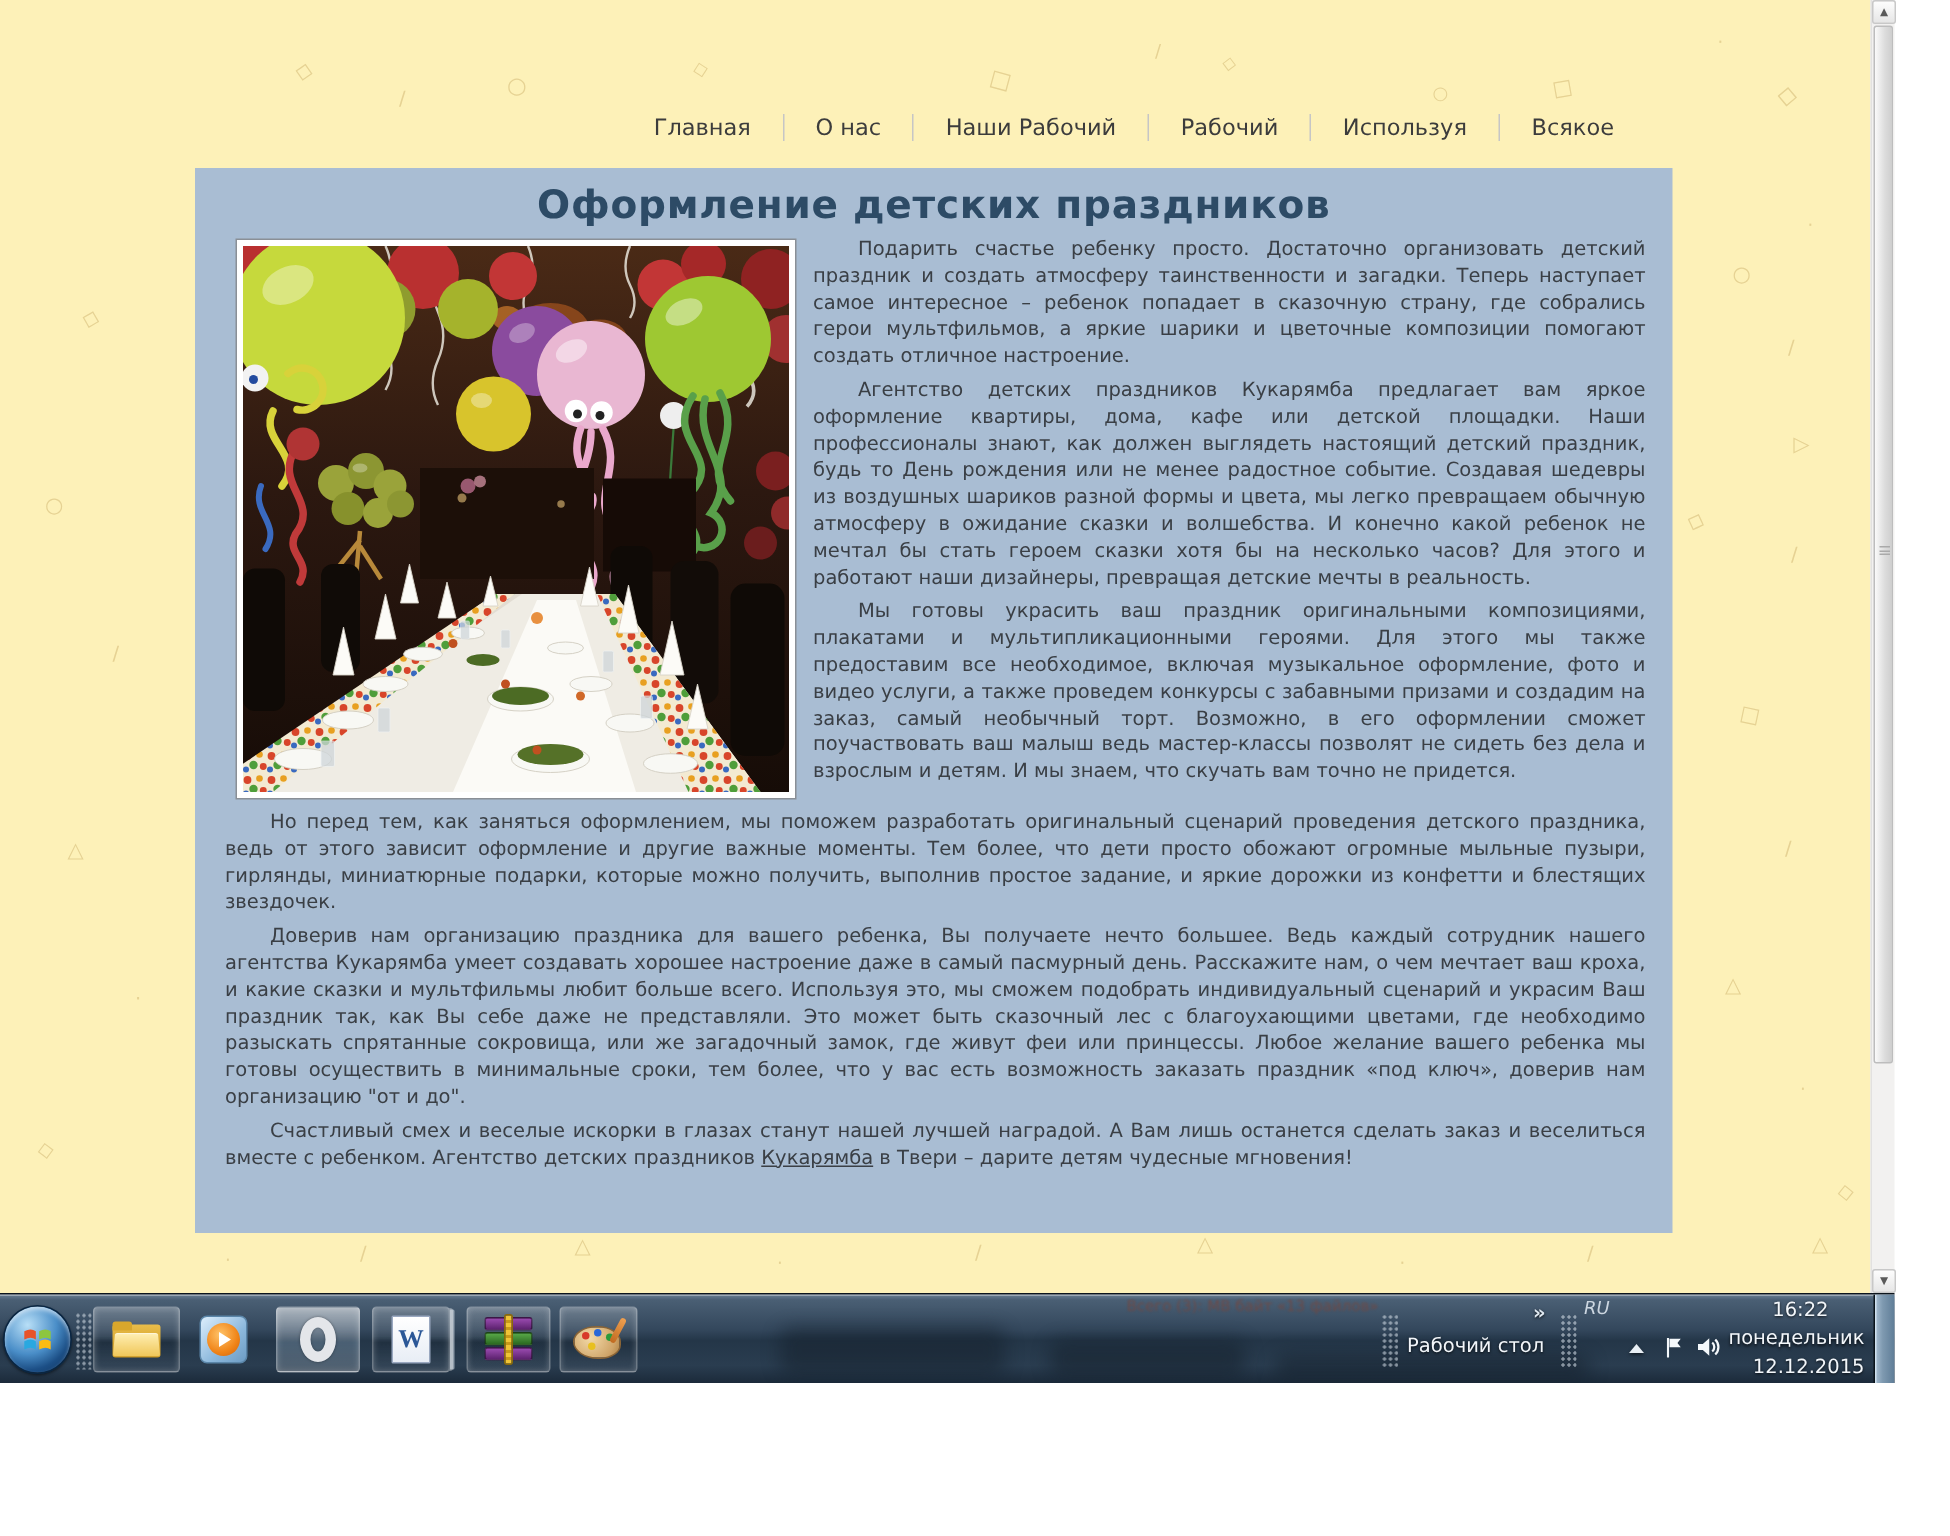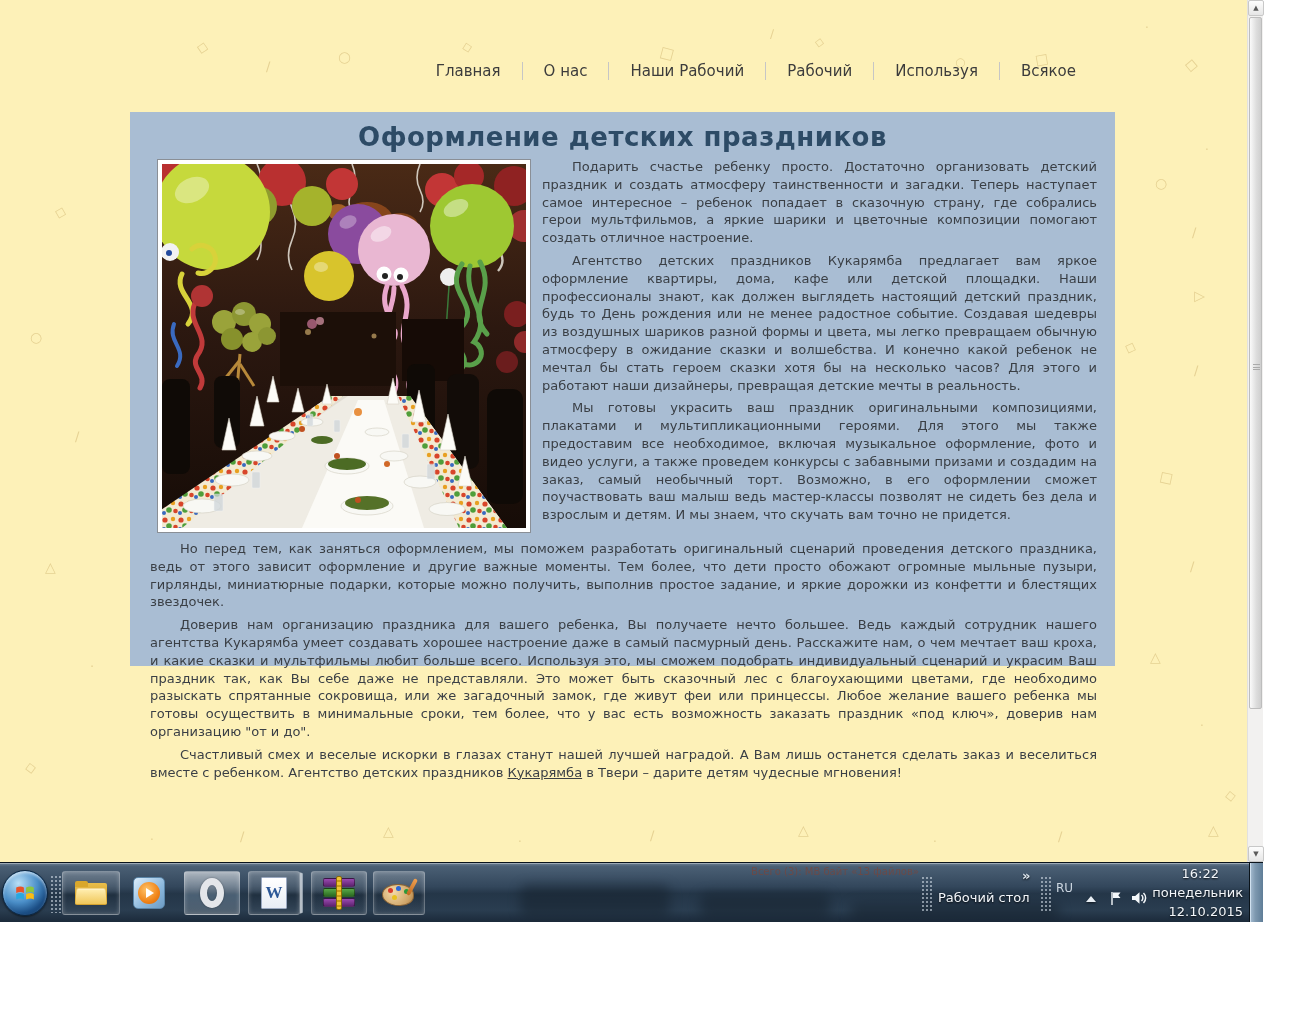--- a/index.html
+++ b/index.html
@@ -6,25 +6,25 @@
   html,body { width:1300px; height:1024px; background:#ffffff; font-family:"DejaVu Sans", sans-serif; }
   #screen { position:relative; width:1300px; height:1024px; background:#ffffff; overflow:hidden; }
 
   
   #page { position:absolute; left:0; top:0; width:1247px; height:862px; background:#fdf1b8; overflow:hidden; }
 
   .shape { position:absolute; color:#e2cd8d; opacity:.85; pointer-events:none; line-height:1; }
 
   #site-title { position:absolute; left:133px; top:16px; font-size:26px; font-weight:bold; letter-spacing:1px; color:#1d3b52; }
 
-  #main-nav { position:absolute; top:62px; right:150px; display:flex; align-items:flex-start; height:32px; }
+  #main-nav { position:absolute; top:62px; right:150px; display:flex; align-items:flex-end; height:32px; }
   #main-nav .nav-item { padding:0 21px; font-size:15px; color:#3c3c3c; border-left:1px solid #c6c6c6; cursor:pointer; white-space:nowrap; }
   #main-nav .nav-item:first-child { border-left:none; }
 
-  #content-box { position:absolute; left:130px; top:112px; width:985px; height:554px; background:#a9bdd3; }
+  #content-box { position:absolute; left:130px; top:112px; width:985px; height:710px; background:#a9bdd3; }
   #content-heading { text-align:center; margin-top:10px; font-size:26px; letter-spacing:.5px; color:#2d4b66; font-weight:bold; }
 
   #article { padding:6px 18px 0 20px; color:#3a3f45; font-size:13px; line-height:1.37; }
   #article p { text-align:justify; text-indent:30px; margin-bottom:5px; }
   #article p.full { clear:left; }
   #party-figure { float:left; width:372px; height:372px; margin:2px 12px 8px 8px; background:#fff; border:4px solid #fff; outline:1px solid #8a8f96; }
   #party-figure svg { display:block; }
   .text-link { color:#3a3f45; text-decoration:underline; cursor:pointer; }
 
   
@@ -76,21 +76,21 @@
   .icon-winrar .zip { position:absolute; left:13px; top:-2px; width:6px; height:34px; background:repeating-linear-gradient(#f0c435 0 3px, #c89a18 3px 5px); border:1px solid #8a6a08; border-radius:2px; }
   .icon-paint { position:relative; width:34px; height:26px; }
   .icon-paint .pal { position:absolute; left:0; top:4px; width:32px; height:22px; background:radial-gradient(circle at 35% 35%, #f2d9a8, #cfa468 70%, #a87c42); border-radius:50% 50% 45% 55%; border:1px solid #8a6436; }
   .icon-paint .d { position:absolute; width:5px; height:5px; border-radius:50%; }
   .icon-paint .brush { position:absolute; right:2px; top:-2px; width:4px; height:18px; background:linear-gradient(#f0a050,#c06a20); border-radius:2px; transform:rotate(28deg); }
 
   .tb-text { color:#f2f6fa; text-shadow:0 1px 2px rgba(0,0,0,.8); }
   #overlay-text { position:absolute; left:700px; top:3px; width:270px; font-size:10px; color:#7c4438; opacity:.7; filter:blur(.7px); text-align:center; white-space:nowrap; overflow:hidden; }
   #desktop-toolbar-label { position:absolute; left:938px; top:27px; font-size:13px; }
   #toolbar-chevron { position:absolute; left:1022px; top:5px; font-size:13px; font-weight:bold; color:#dfe8f0; }
-  #lang-indicator { position:absolute; left:1056px; top:18px; font-size:12px; color:#ccd6e0; cursor:pointer; }
+  #lang-indicator { position:absolute; left:1056px; top:2px; font-size:12px; color:#ccd6e0; cursor:pointer;font-style:italic; }
   #tray-arrow { position:absolute; left:1086px; top:33px; width:0; height:0; border-left:5px solid transparent; border-right:5px solid transparent; border-bottom:6px solid #e8eef4; cursor:pointer; filter:drop-shadow(0 1px 1px rgba(0,0,0,.6)); }
   #tray-flag { position:absolute; left:1108px; top:27px; cursor:pointer; }
   #tray-speaker { position:absolute; left:1130px; top:27px; cursor:pointer; }
   #clock { position:absolute; left:1150px; top:2px; width:93px; text-align:right; cursor:pointer; line-height:1.45; }
   #clock .time { font-size:13px; margin-right:24px; }
   #clock .day  { font-size:13px; }
   #clock .date { font-size:13px; }
   #show-desktop { position:absolute; left:1249px; top:0; width:14px; height:60px; cursor:pointer;
     background:linear-gradient(90deg,#a8bed2,#7e99b0 40%,#5f7d97); border-left:1px solid #0a131a; box-shadow:inset 1px 0 0 #cfe0ee; }
 </style>
@@ -420,19 +420,19 @@
       <svg width="18" height="16" viewBox="0 0 18 16">
         <path d="M2,6 h3.2 L9.5,2.2 v11.6 L5.2,10 H2 z" fill="#f4f8fb"></path>
         <path d="M11.5,5 a4,4 0 0 1 0,6" stroke="#f4f8fb" stroke-width="1.5" fill="none"></path>
         <path d="M13.5,3 a7,7 0 0 1 0,10" stroke="#f4f8fb" stroke-width="1.5" fill="none"></path>
       </svg>
     </div>
 
     <div id="clock">
       <div class="time tb-text">16:22</div>
       <div class="day tb-text">понедельник</div>
-      <div class="date tb-text">12.10.2015</div>
+      <div class="date tb-text">12.12.2015</div>
     </div>
 
     <div id="show-desktop"></div>
   </div>
 
 </div>
 
 </body></html>

